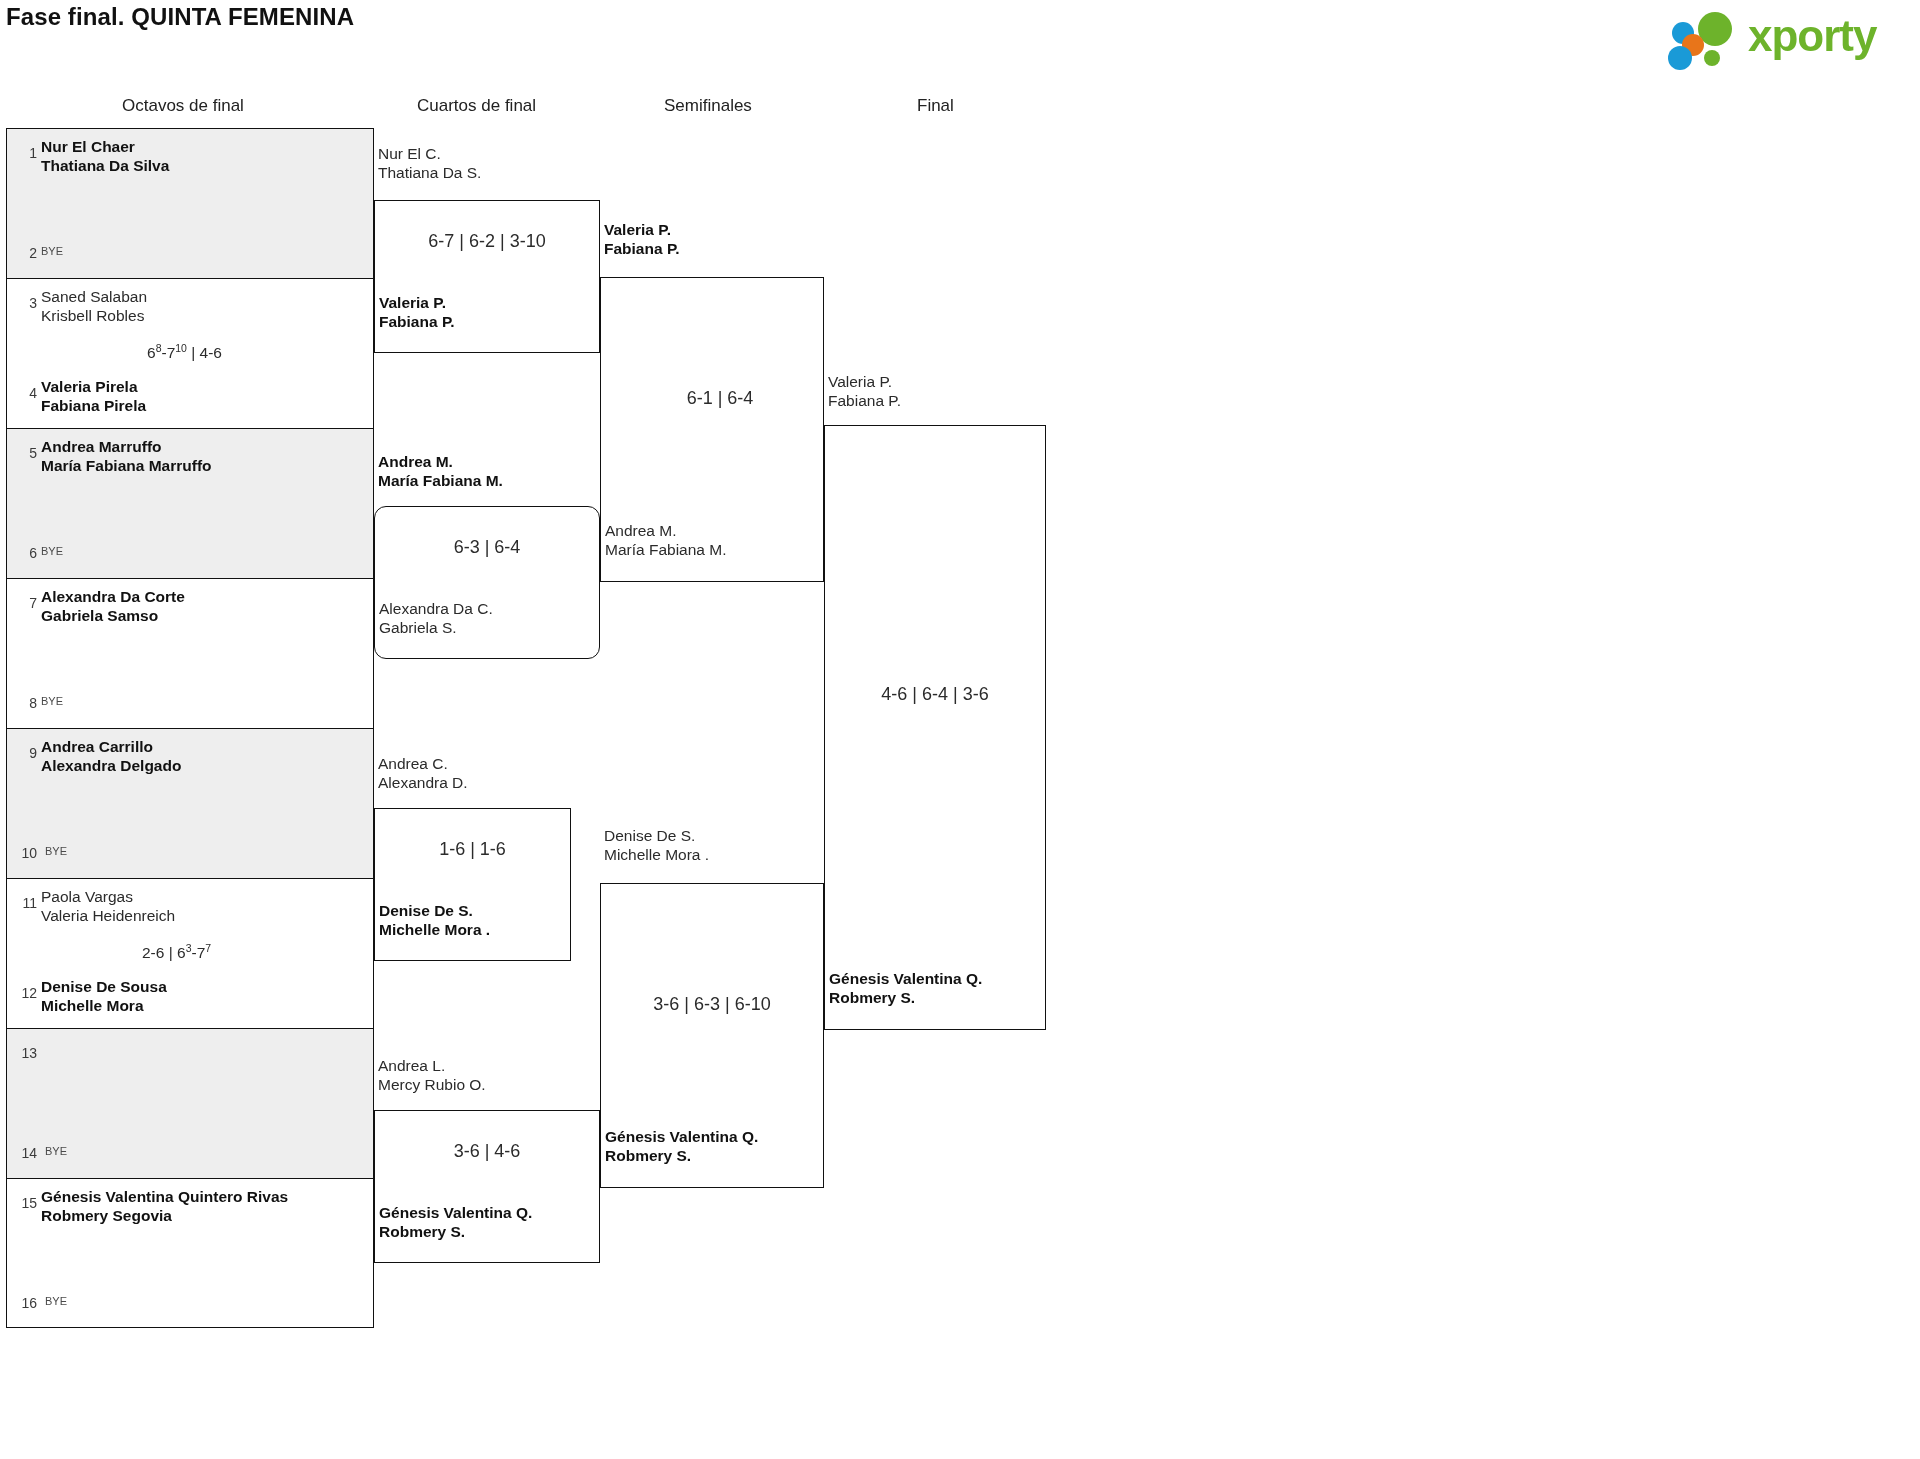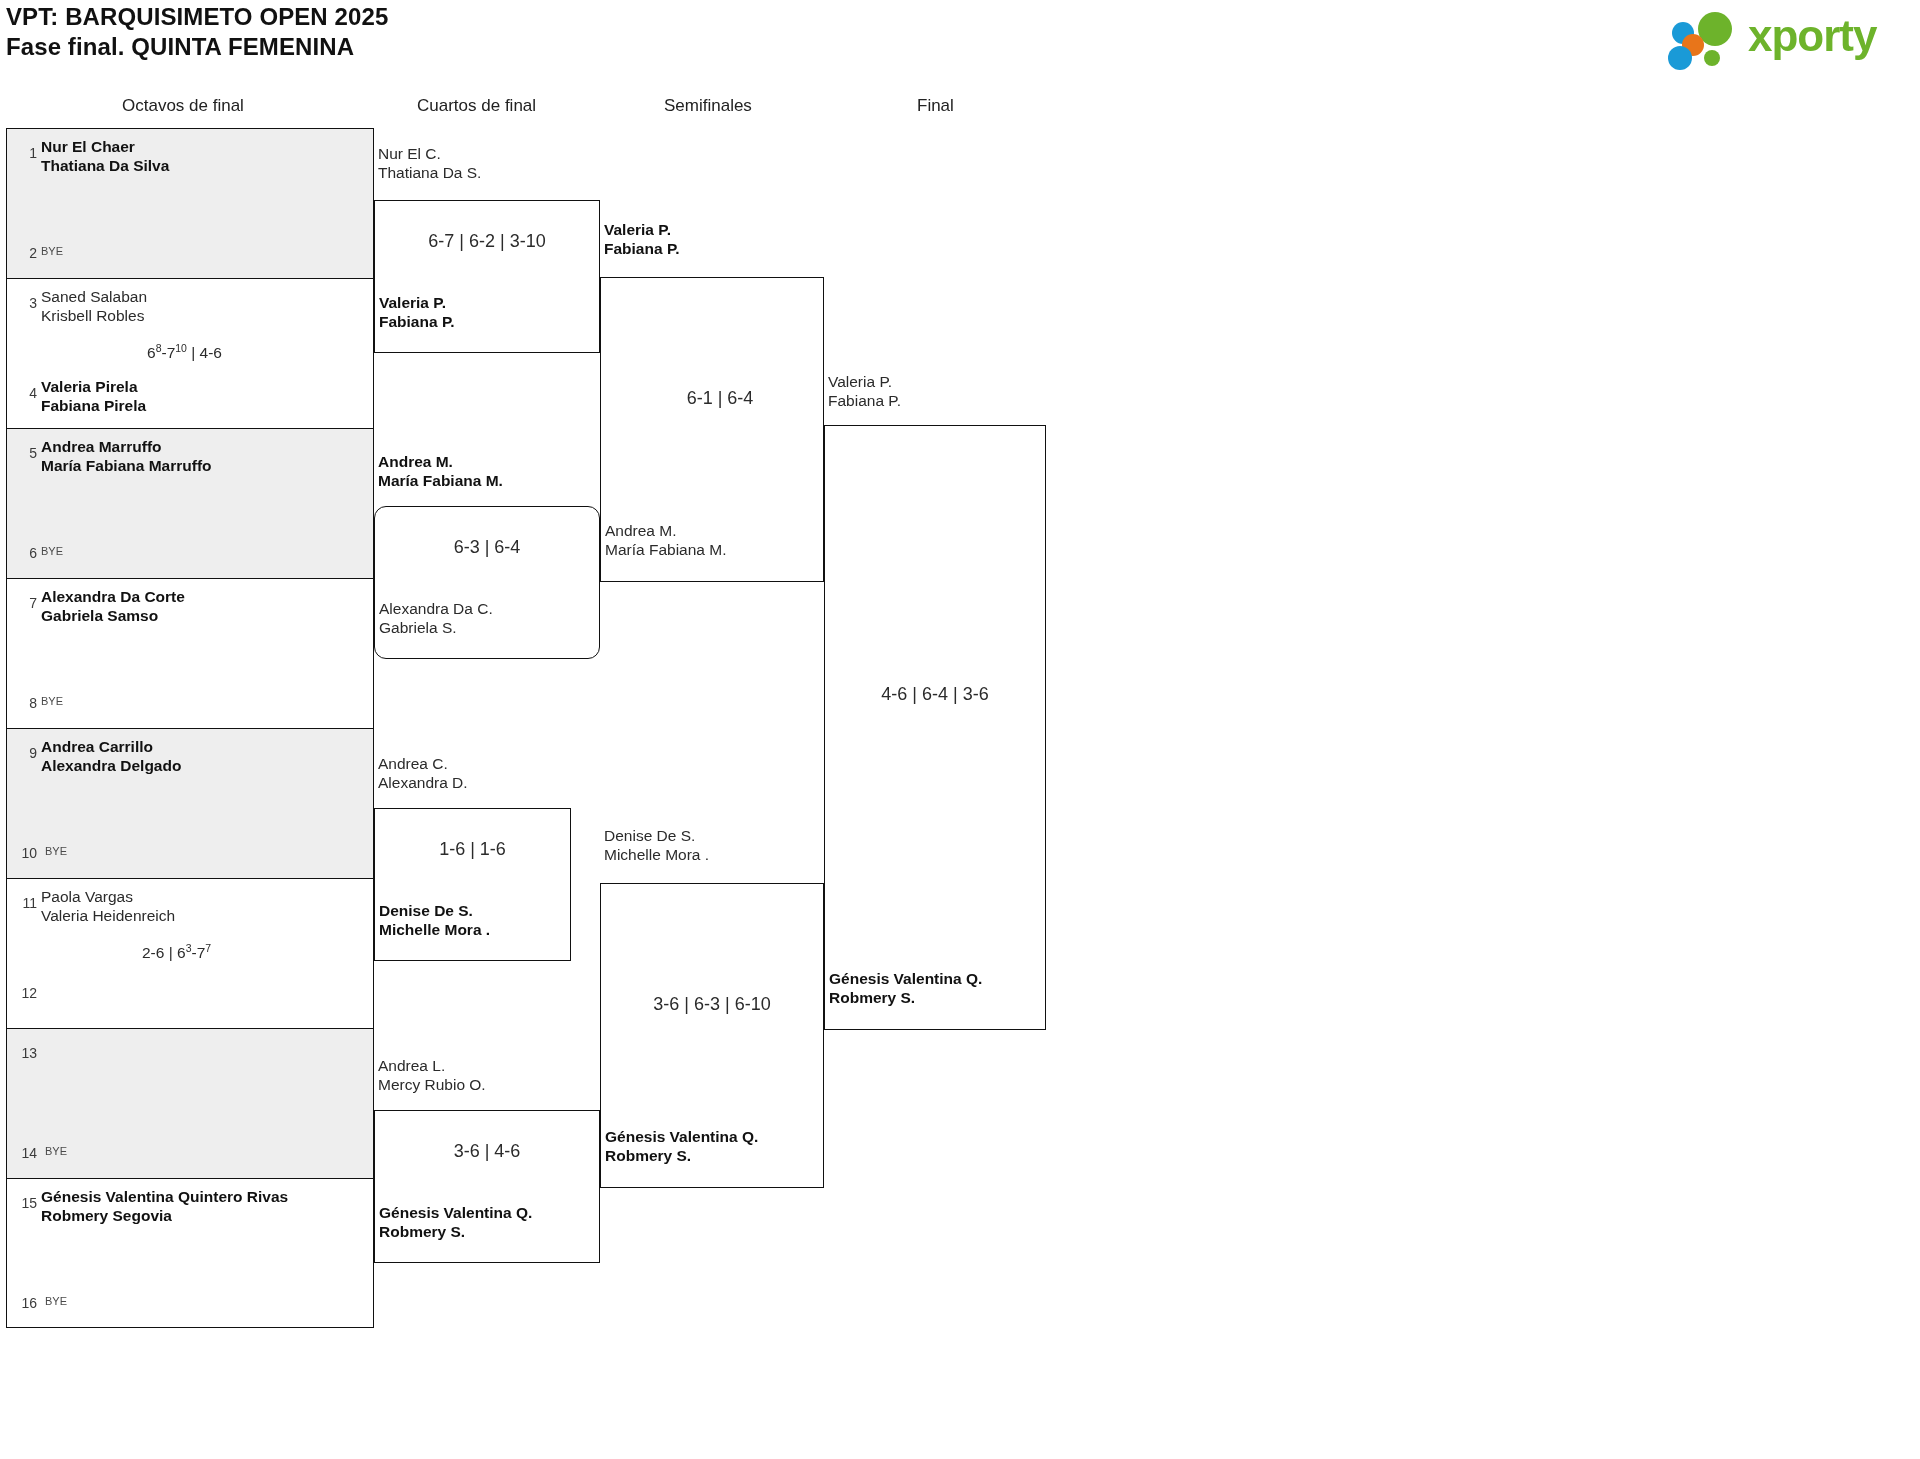--- a/index.html
+++ b/index.html
@@ -42,21 +42,20 @@
   .sc { position: absolute; font-size: 18px; color: #2b2b2b; white-space: nowrap; text-align: center; }
 
   sup { font-size: 10.5px; vertical-align: super; line-height: 0; }
 </style>
 </head>
 <body>
 
 <div id="root">
 
   <div class="title-block">
-    <div class="title-line">VPT: BARQUISIMETO OPEN 2025</div>
     <div class="title-line">Fase final. QUINTA FEMENINA</div>
   </div>
 
   <div class="logo">
     <span class="dot" style="left:6px;  top:14px; width:22px; height:22px; background:#1a9ad7;"></span>
     <span class="dot" style="left:32px; top:4px;  width:34px; height:34px; background:#6db32b;"></span>
     <span class="dot" style="left:16px; top:26px; width:22px; height:22px; background:#e8751a;"></span>
     <span class="dot" style="left:2px;  top:38px; width:24px; height:24px; background:#1a9ad7;"></span>
     <span class="dot" style="left:38px; top:42px; width:16px; height:16px; background:#6db32b;"></span>
     <span class="logo-word">xporty</span>
@@ -122,20 +121,24 @@
   </div>
 
   <div class="r1-match" style="top:878px; height:150px;">
     <div class="r1-seed" style="top:16px;">11</div>
     <div class="r1-names" style="top:8px;">
       <div>Paola Vargas</div>
       <div>Valeria Heidenreich</div>
     </div>
     <div class="r1-score" style="left:135px; top:65px;">2-6 | 6<sup>3</sup>-7<sup>7</sup></div>
     <div class="r1-seed" style="top:106px;">12</div>
+    <div class="r1-names w" style="top:98px;">
+      <div>Denise De Sousa</div>
+      <div>Michelle Mora</div>
+    </div>
   </div>
 
   <div class="r1-match shaded" style="top:1028px; height:150px;">
     <div class="r1-seed" style="top:16px;">13</div>
     <div class="r1-seed" style="top:116px;">14</div>
     <div class="r1-bye" style="top:116px; left:38px;">BYE</div>
   </div>
 
   <div class="r1-match last" style="top:1178px; height:150px;">
     <div class="r1-seed" style="top:16px;">15</div>

